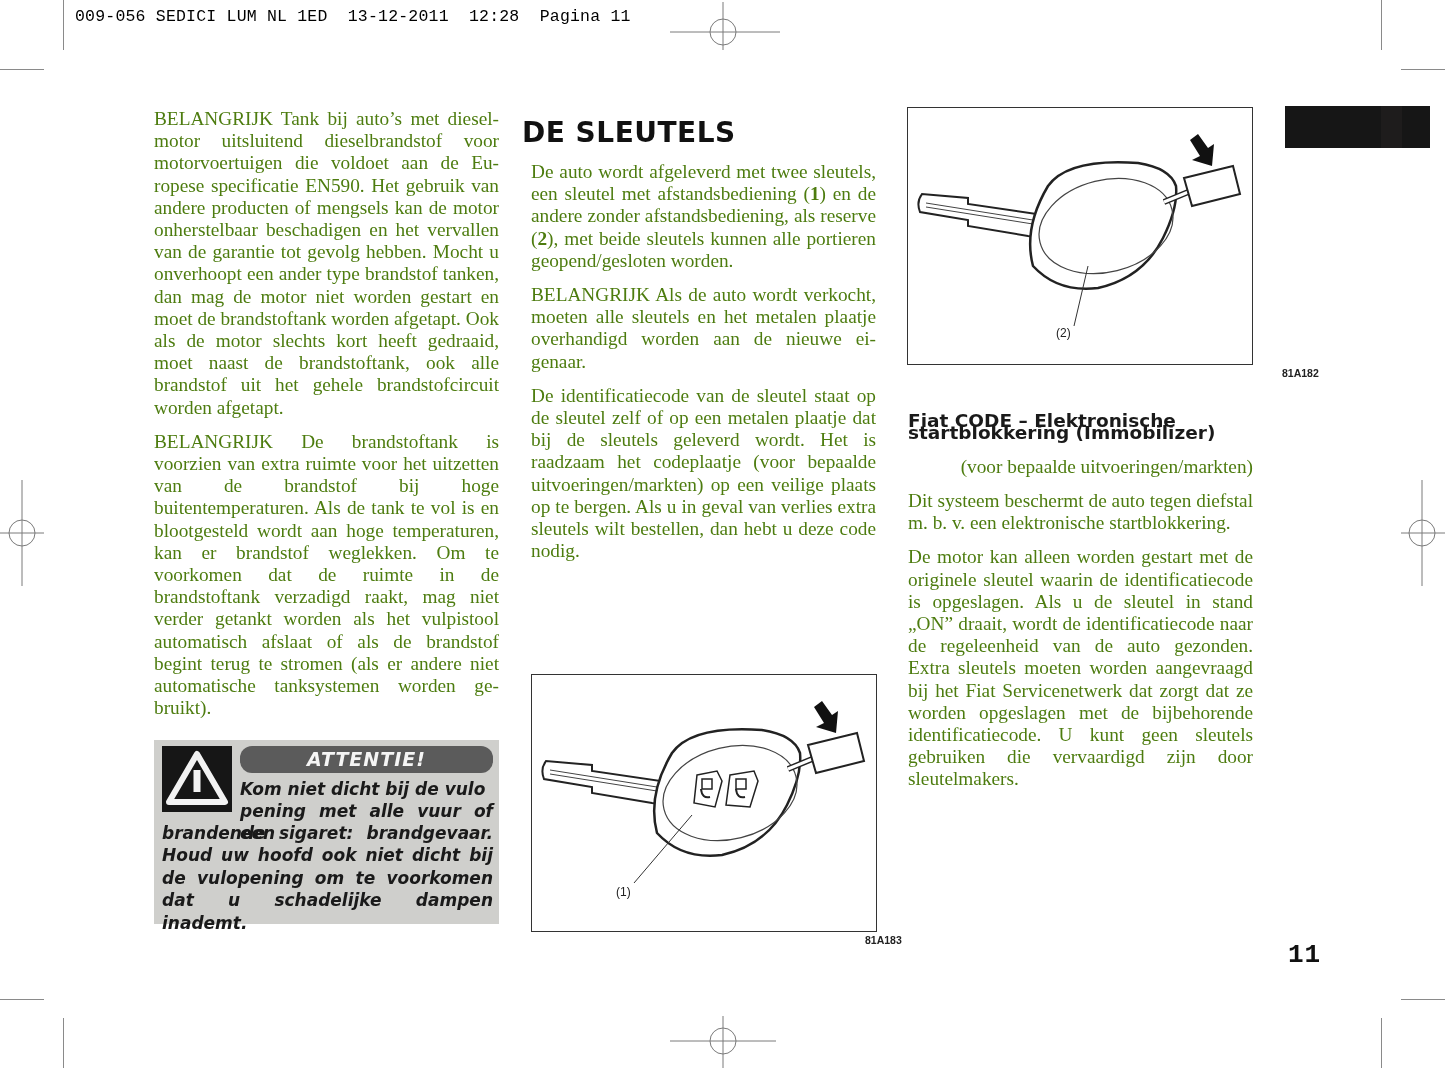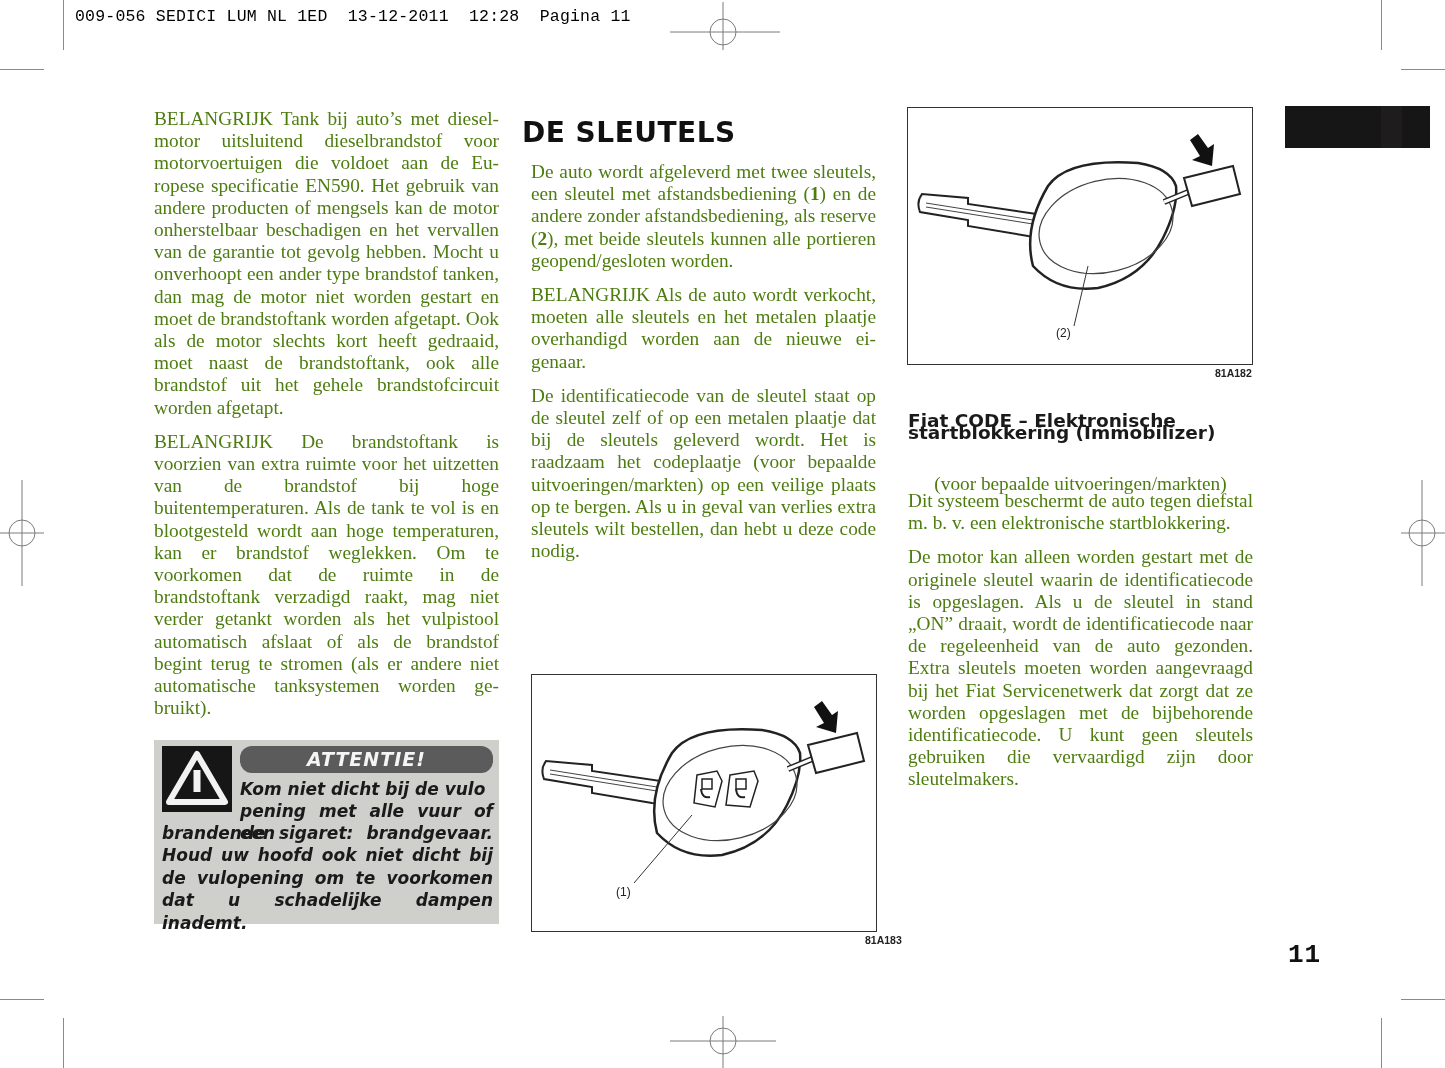--- a/index.html
+++ b/index.html
@@ -123,24 +123,24 @@
     <path d="M140 78 Q160 50 230 55 Q262 60 268 78 Q270 100 255 130 Q235 170 190 180 Q150 185 125 158 Q115 120 140 78 Z" fill="#fff" stroke="#222" stroke-width="2.5"></path>
     <ellipse cx="198" cy="118" rx="68" ry="46" transform="rotate(-14 198 118)" fill="none" stroke="#444" stroke-width="1.2"></ellipse>
     <line x1="256" y1="94" x2="290" y2="80" stroke="#222" stroke-width="6"></line>
     <line x1="256" y1="94" x2="290" y2="80" stroke="#fff" stroke-width="3"></line>
     <path d="M276 70 L325 58 L332 86 L284 98 Z" fill="#fff" stroke="#222" stroke-width="2"></path>
     <path d="M282 32 L290 26 L300 40 L306 36 L304 58 L284 52 L292 48 Z" fill="#111"></path>
     <line x1="180" y1="158" x2="166" y2="218" stroke="#333" stroke-width="1"></line>
   </svg>
   <div class="abs" style="left:148px;top:218px;font-family:'Liberation Sans',sans-serif;font-size:12px;color:#222;">(2)</div>
 </div>
-<div class="abs fig-code" style="left:1215px;top:367px;">81A182</div>
+<div class="abs fig-code" style="left:1282px;top:367px;">81A182</div>
 
 <div class="abs sub-bold" style="left:908px;top:397px;margin-top:12px;">Fiat CODE – Elektronische</div>
 <div class="abs sub-bold" style="left:908px;top:421px;">startblokkering (Immobilizer)</div>
-<div class="abs body-text" style="left:908px;top:473px;width:345px;text-align:center;">(voor bepaalde uitvoeringen/markten)</div>
+<div class="abs body-text" style="left:908px;top:456px;width:345px;text-align:right;">(voor bepaalde uitvoeringen/markten)</div>
 
 <div class="abs body-text" style="left:908px;top:482px;width:345px;margin-top:8px;">
   <p>Dit systeem beschermt de auto tegen dief­stal m. b. v. een elektronische startblok­kering.</p>
   <p>De motor kan alleen worden gestart met de originele sleutel waarin de identifica­tiecode is opgeslagen. Als u de sleutel in stand „ON” draait, wordt de identifica­tiecode naar de regeleenheid van de auto gezonden. Extra sleutels moeten worden aangevraagd bij het Fiat Servicenetwerk dat zorgt dat ze worden opgeslagen met de bijbehorende identificatiecode. U kunt geen sleutels gebruiken die vervaardigd zijn door sleutelmakers.</p>
 </div>
 
 <div class="abs page-num">11</div>
 
 </body></html>

